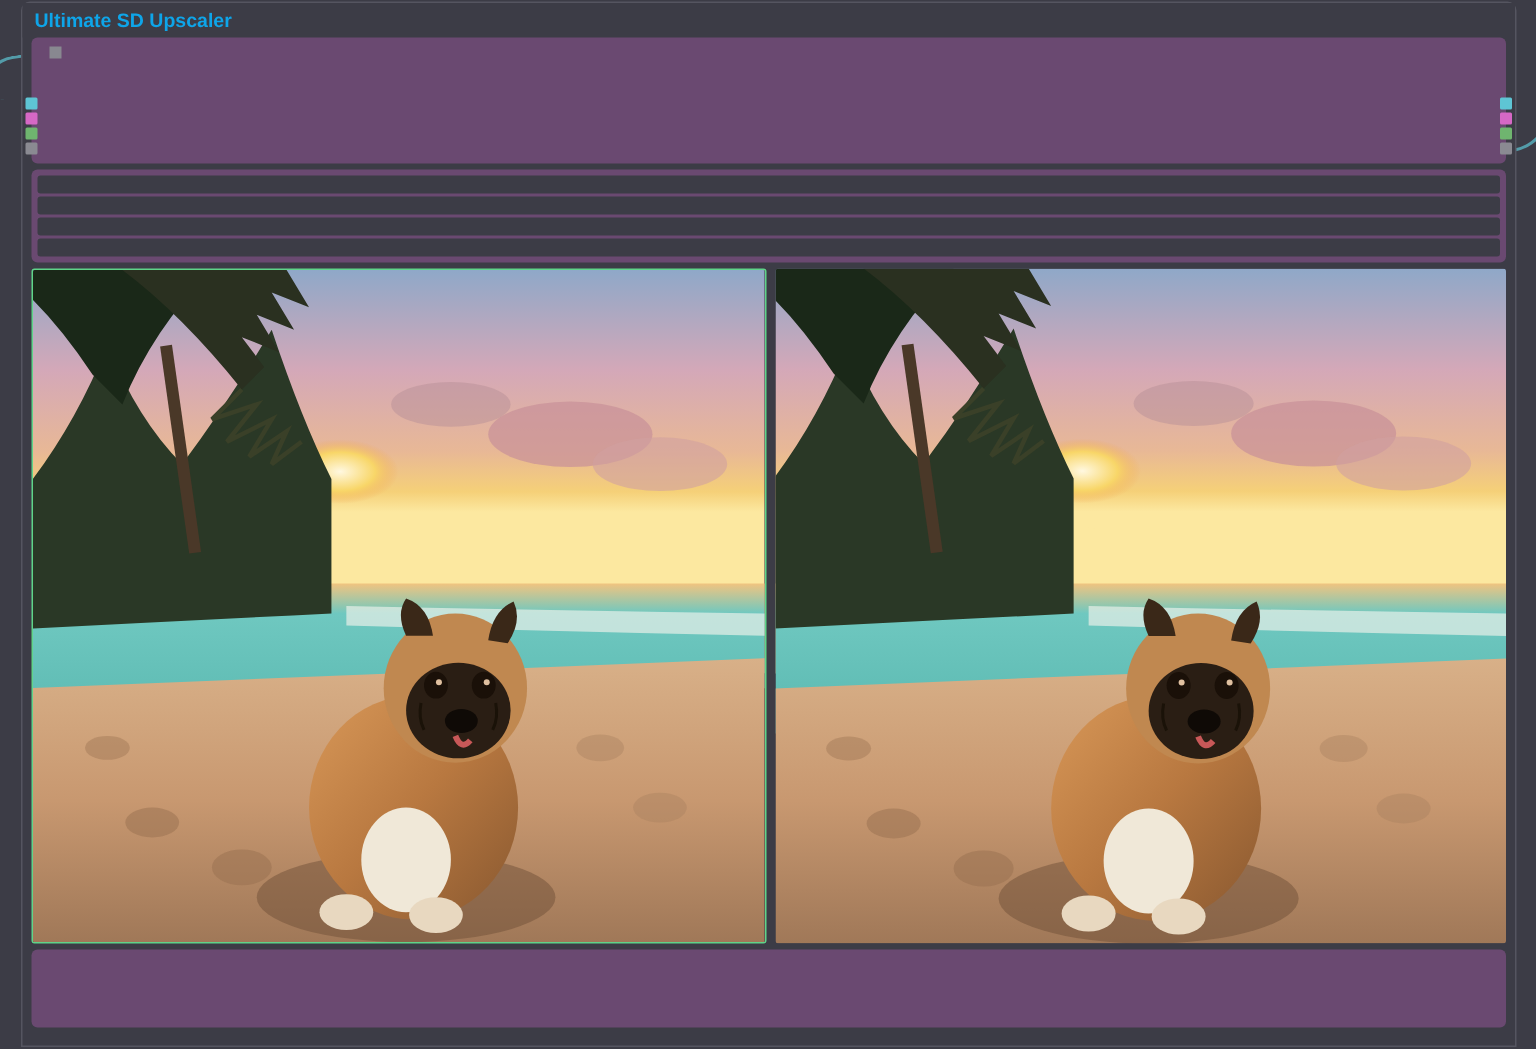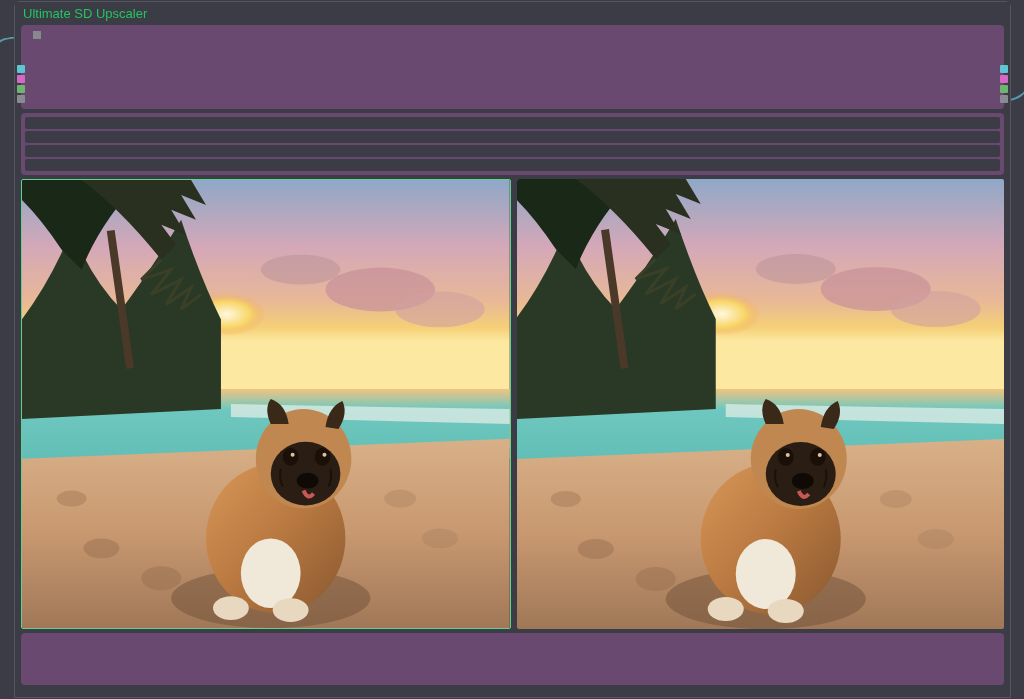--- a/index.html
+++ b/index.html
@@ -19,23 +19,23 @@
       position: absolute;
       top: 1px;
       left: 14px;
       width: 997px;
       height: 697px;
       background: #3c3c46;
       border: 1px solid #555560;
       border-radius: 6px 6px 0 0;
     }
     .node-title {
-      color: #22c55e;
+      color: #0ea5e9;
       font-size: 13px;
-      font-weight: normal;
+      font-weight: bold;
       padding: 4px 8px;
       background: #3c3c46;
     }
     .node-body {
       background: #6a4971;
       margin: 0 6px;
       border-radius: 4px;
       min-height: 84px;
       position: relative;
       padding: 6px;

